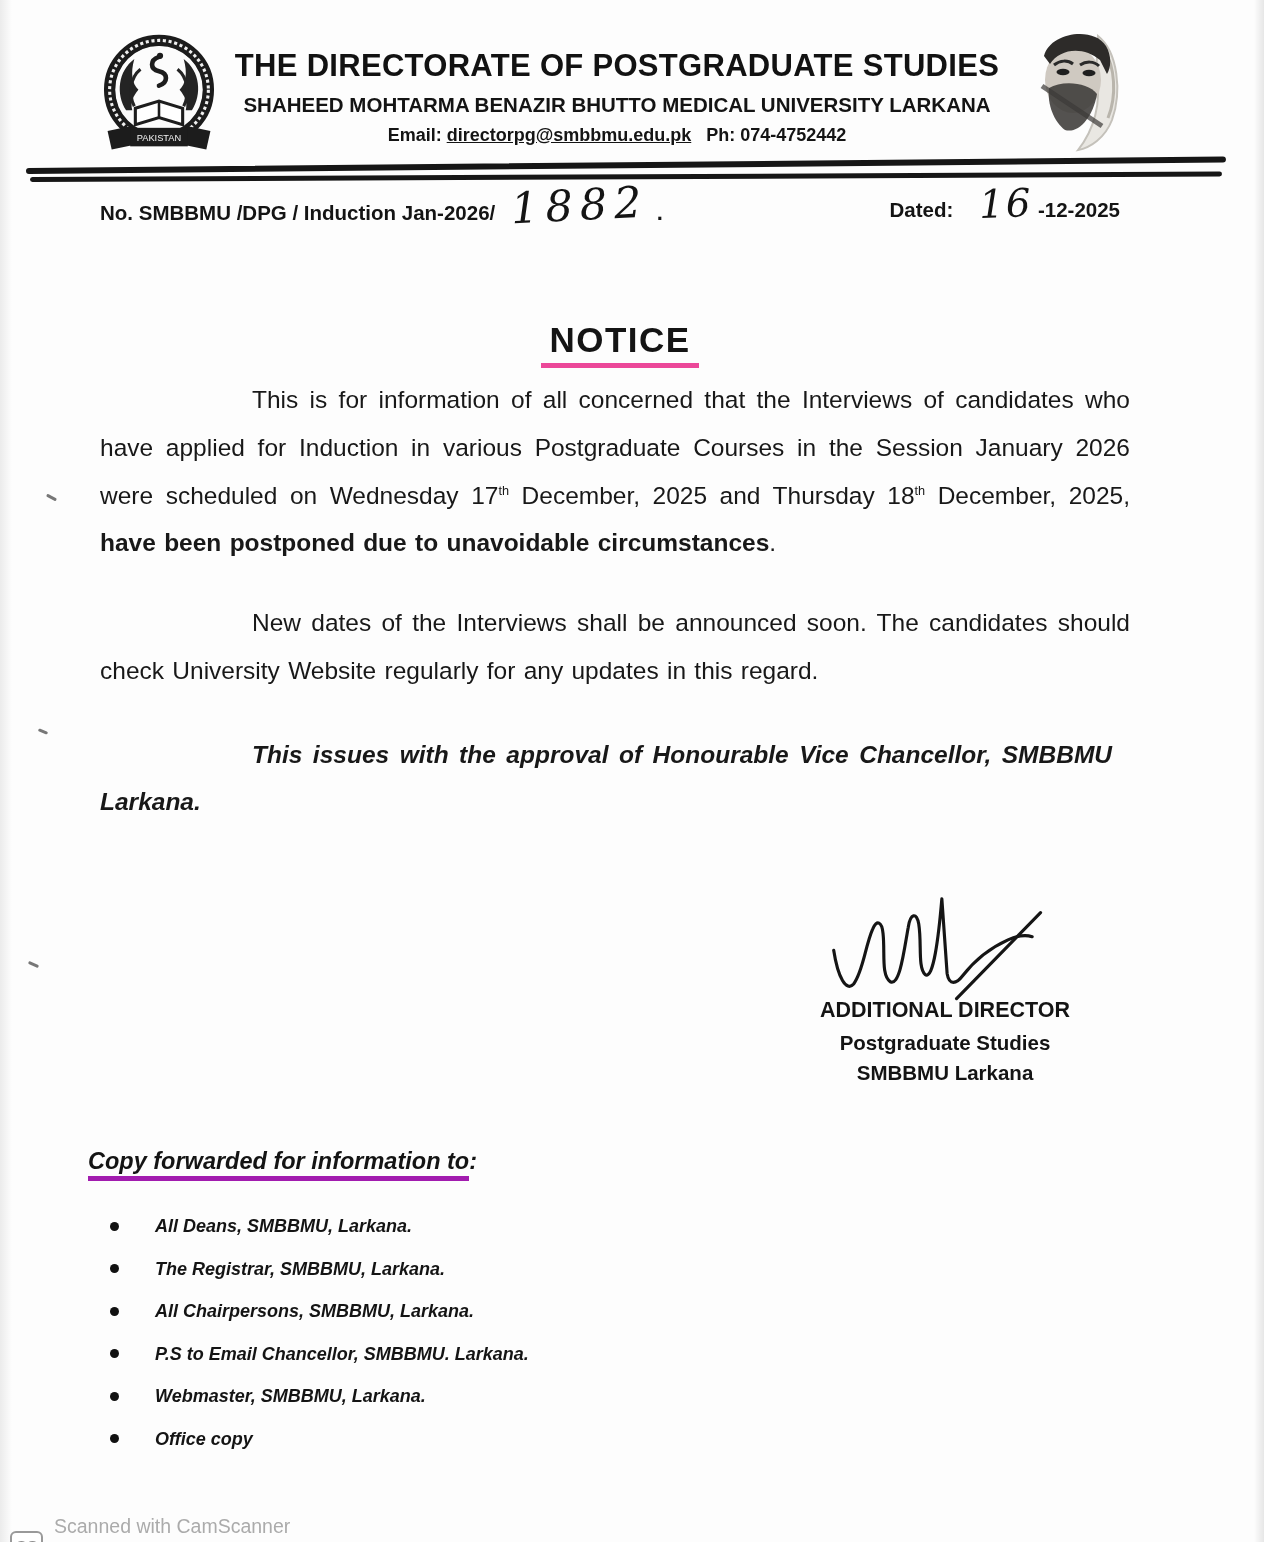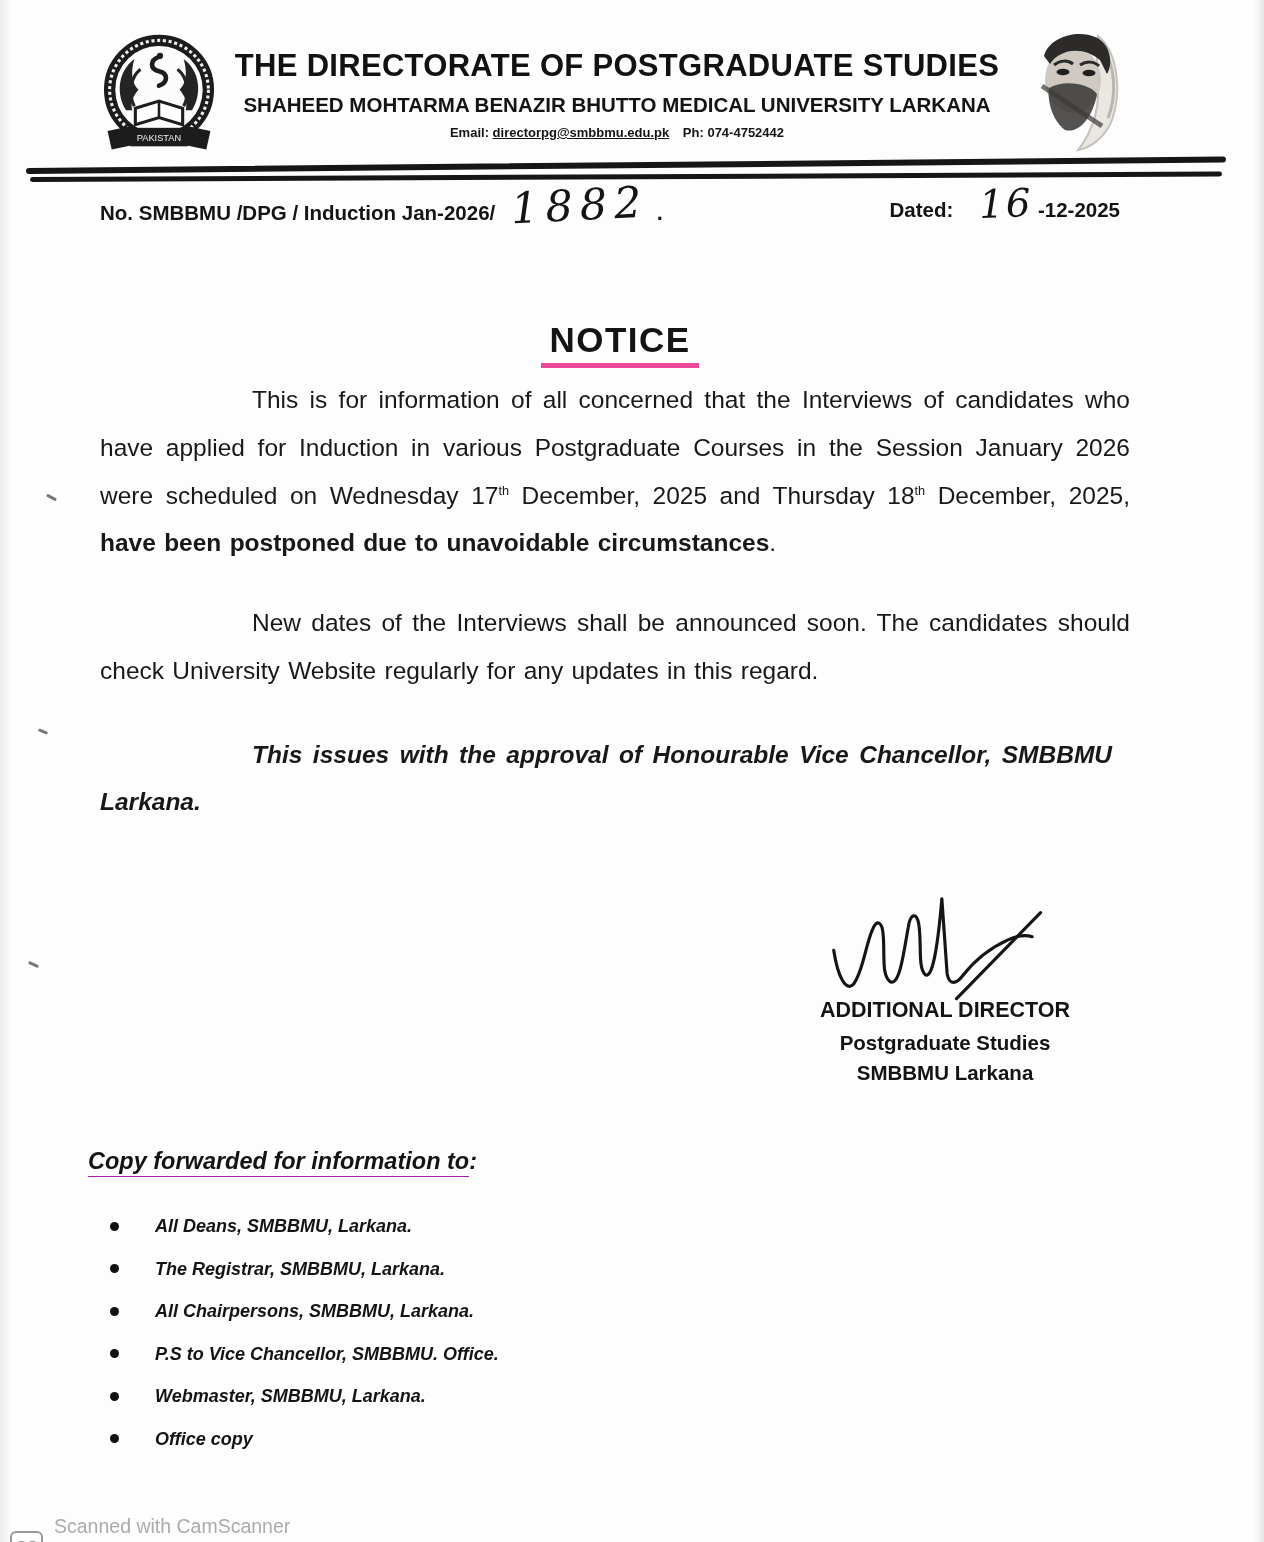--- a/index.html
+++ b/index.html
@@ -12,21 +12,21 @@
     background:linear-gradient(to right, rgba(0,0,0,.07), rgba(0,0,0,0)); }
   .edge-right { position:absolute; right:0; top:0; width:10px; height:100%;
     background:linear-gradient(to left, rgba(0,0,0,.09), rgba(0,0,0,0)); }
 
   
   .emblem { position:absolute; left:84px; top:26px; width:150px; height:144px; }
   .photo  { position:absolute; left:1016px; top:20px; width:118px; height:136px; }
   .header-text { position:absolute; left:212px; top:48px; width:810px; text-align:center; }
   .h-title   { font-size:31px; font-weight:bold; letter-spacing:.3px; color:#121212; }
   .h-sub     { font-size:20.5px; font-weight:bold; margin-top:9px; }
-  .h-contact { font-size:13px; font-weight:bold; margin-top:8px; }
+  .h-contact { font-size:18px; font-weight:bold; margin-top:8px; }
   .h-contact .email { text-decoration:underline; }
   .h-contact .phone { margin-left:10px; }
 
   .rule1 { position:absolute; left:26px; top:168px; width:1200px; height:6px;
     background:#161616; border-radius:3px; transform:rotate(-0.55deg); transform-origin:left center; }
   .rule2 { position:absolute; left:30px; top:177px; width:1192px; height:5px;
     background:#161616; border-radius:3px; transform:rotate(-0.26deg); transform-origin:left center; }
 
   
   .ref-row { position:absolute; left:100px; top:184px; width:1064px; height:60px; }
@@ -56,21 +56,21 @@
   
   .sig { position:absolute; left:795px; top:884px; width:300px; text-align:center; }
   .sig svg { display:block; margin:0 auto; }
   .sig-title { font-size:21.5px; font-weight:bold; margin-top:-4px; }
   .sig-l2 { font-size:20.5px; font-weight:600; margin-top:8px; }
   .sig-l3 { font-size:20.5px; font-weight:600; margin-top:6px; }
 
   
   .copy { position:absolute; left:88px; top:1148px; width:720px; }
   .copy-head { font-size:23.5px; font-weight:bold; font-style:italic; }
-  .copy-head .underlined { border-bottom:1px solid #a21caf; padding-bottom:2px; }
+  .copy-head .underlined { border-bottom:5px solid #a21caf; padding-bottom:2px; }
   .copy ul { list-style:none; margin:30px 0 0; padding:0; }
   .copy li { display:flex; align-items:baseline; font-style:italic; font-weight:bold;
     font-size:18px; line-height:42.5px; }
   .bullet { flex:none; width:9px; height:9px; border-radius:50%; background:#111;
     margin:0 36px 0 22px; align-self:center; }
 
   
   .art { position:absolute; background:#4a4a4a; border-radius:2px; opacity:.75; }
   .art1 { left:46px;  top:496px; width:11px; height:3px; transform:rotate(28deg); }
   .art2 { left:38px;  top:730px; width:10px; height:3px; transform:rotate(22deg); }
@@ -191,21 +191,21 @@
       <li>
           <span class="bullet"></span>
           <span>The Registrar, SMBBMU, Larkana.</span>
         </li>
       <li>
           <span class="bullet"></span>
           <span>All Chairpersons, SMBBMU, Larkana.</span>
         </li>
       <li>
           <span class="bullet"></span>
-          <span>P.S to Vice Chancellor, SMBBMU. Office.</span>
+          <span>P.S to Email Chancellor, SMBBMU. Larkana.</span>
         </li>
       <li>
           <span class="bullet"></span>
           <span>Webmaster, SMBBMU, Larkana.</span>
         </li>
       <li>
           <span class="bullet"></span>
           <span>Office copy</span>
         </li>
     </ul>

